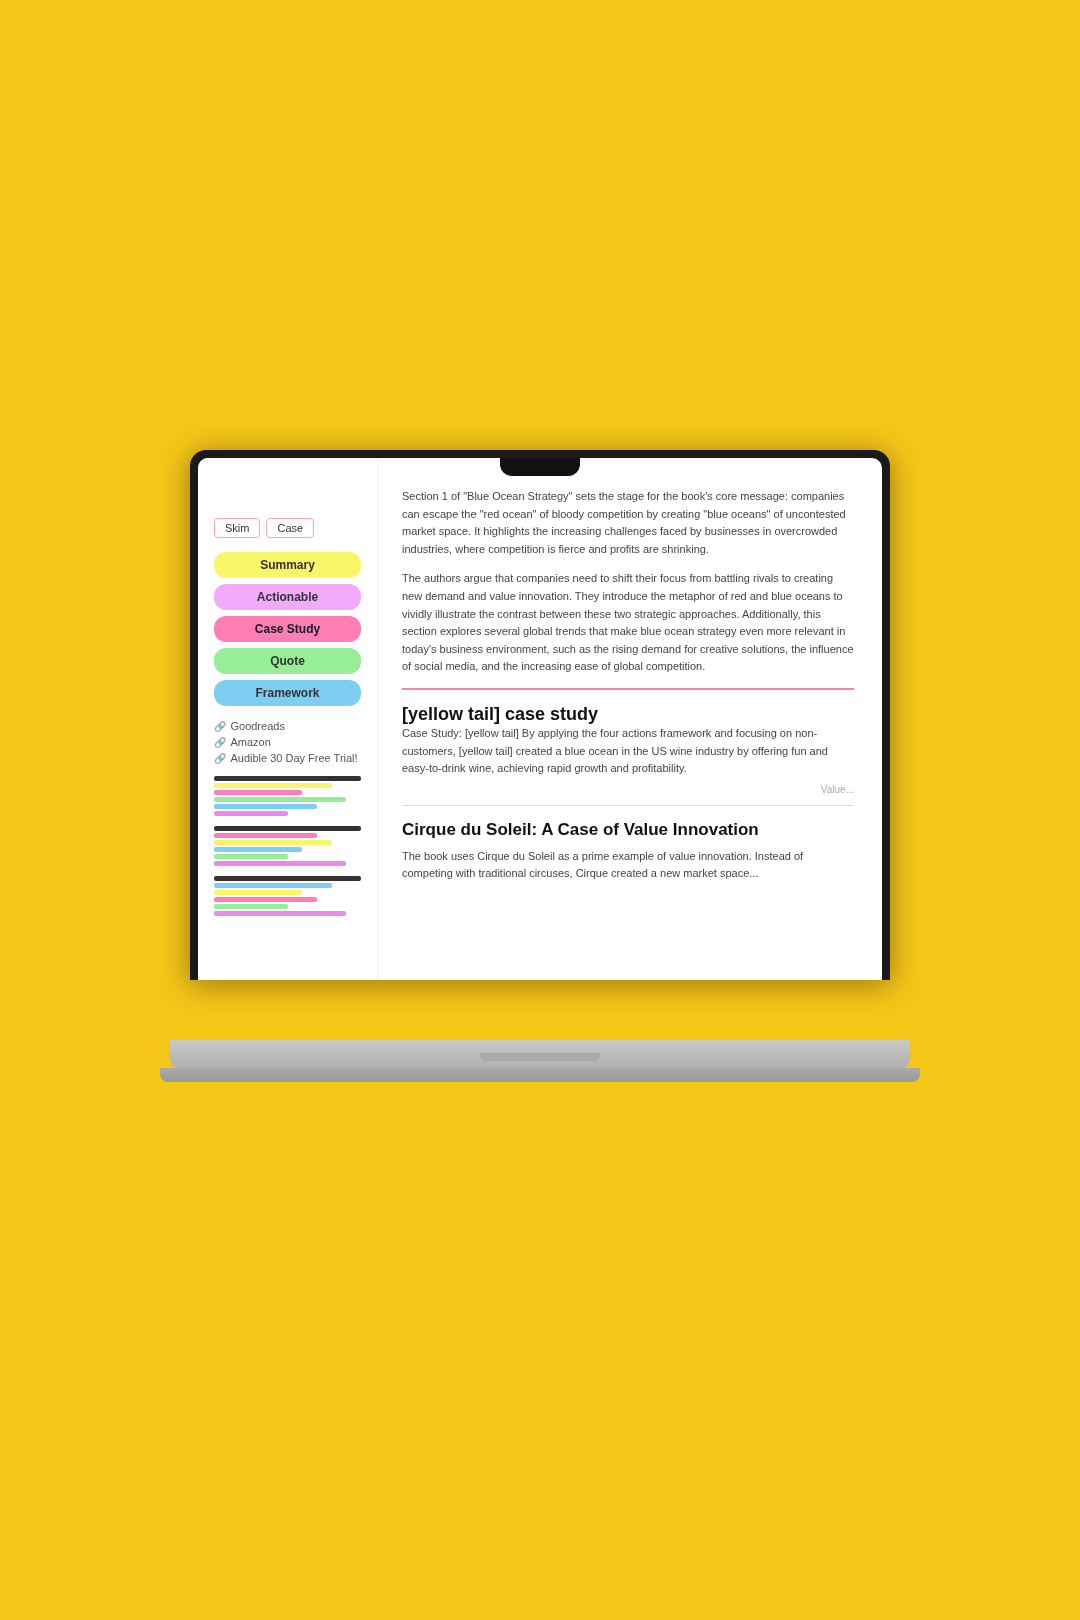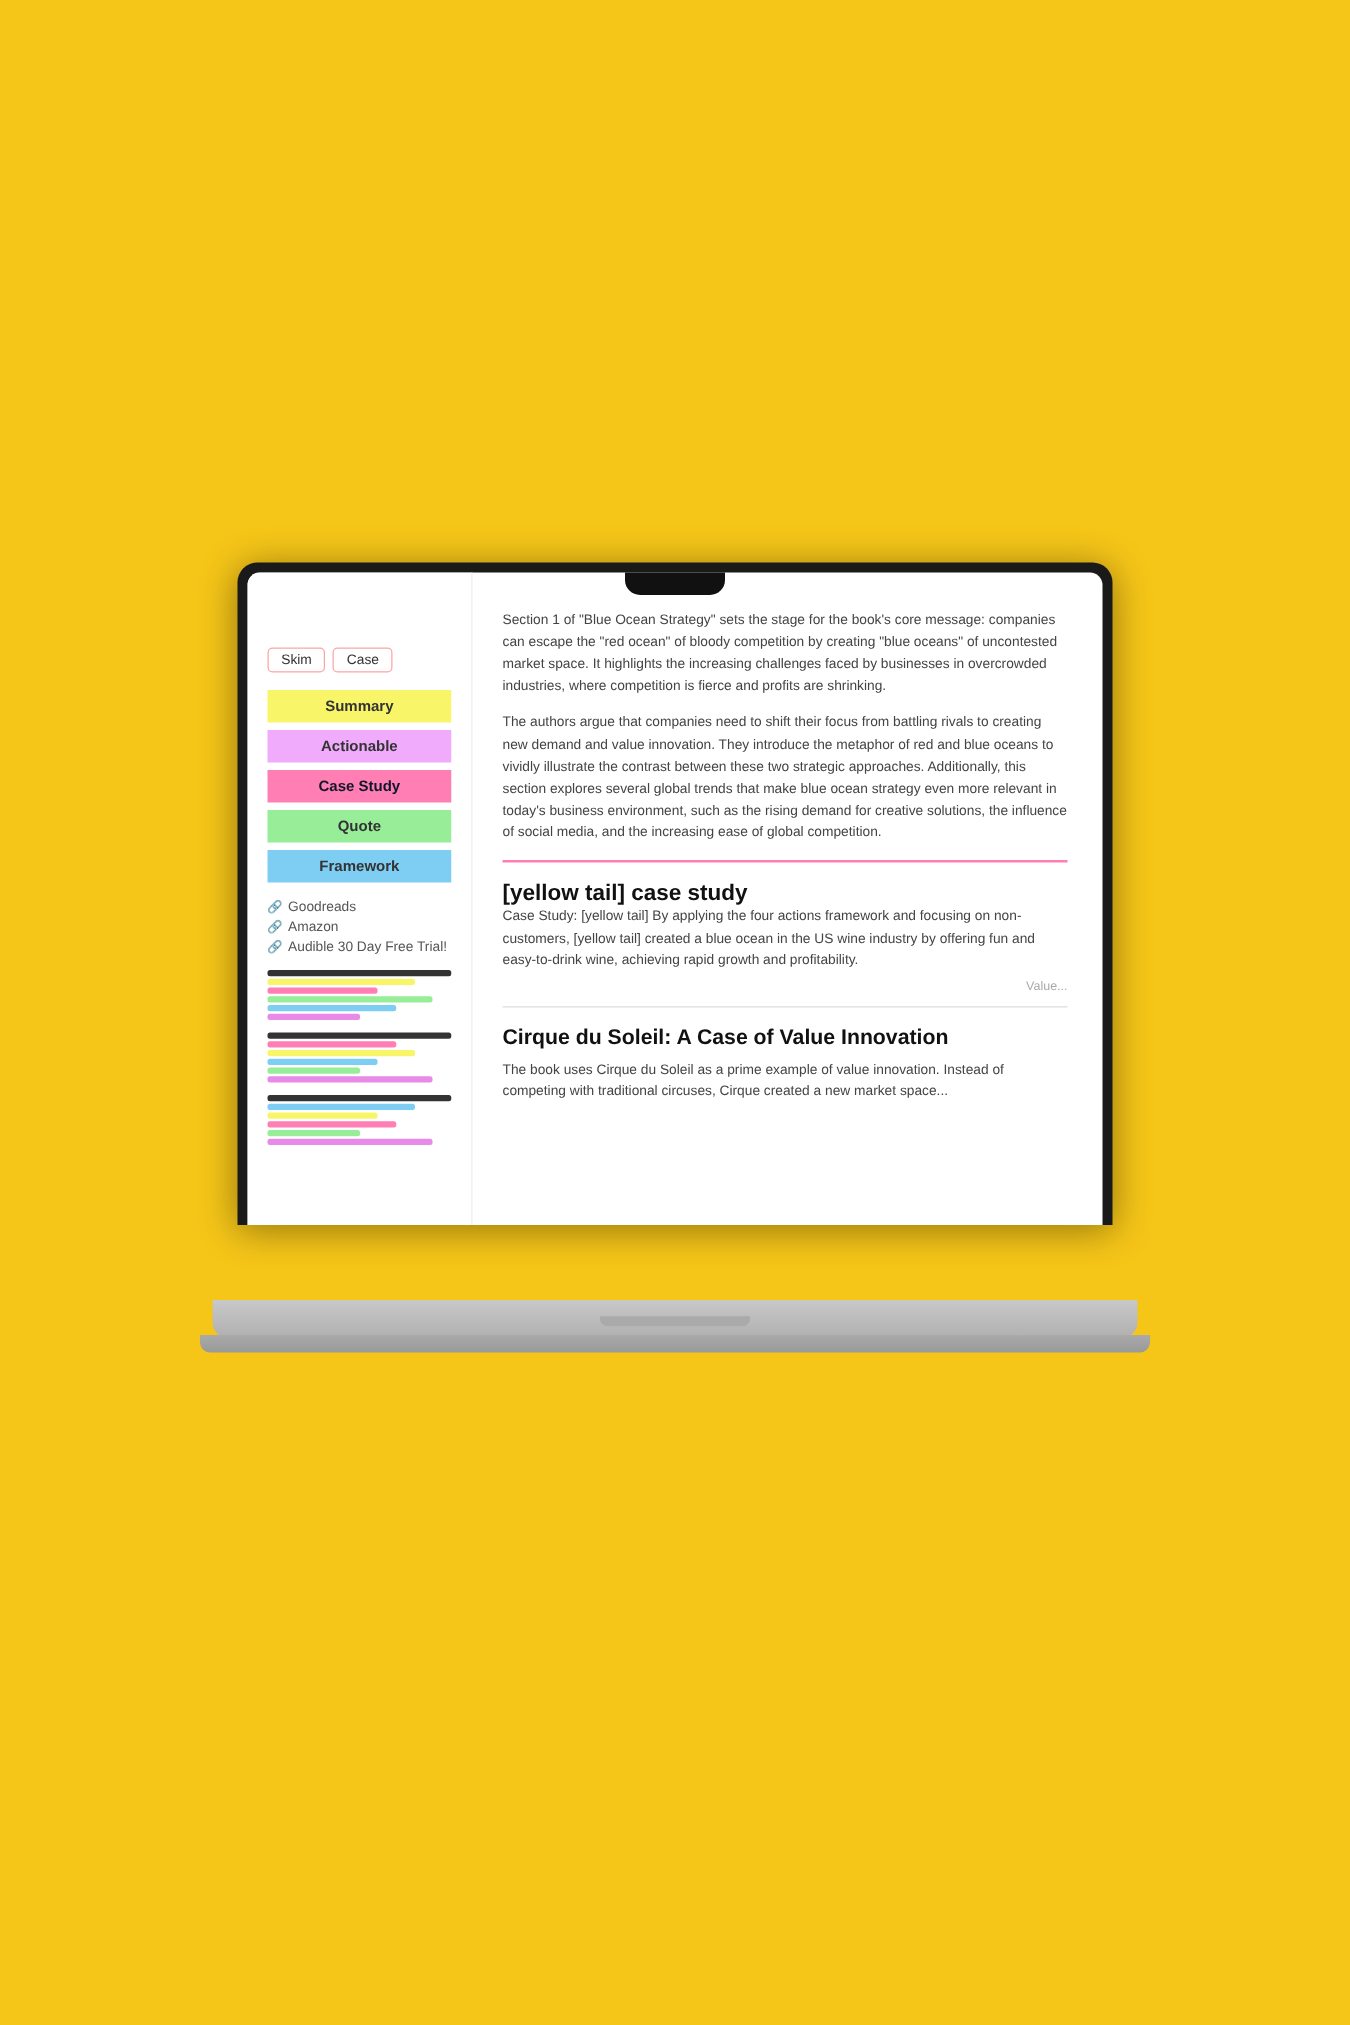--- a/index.html
+++ b/index.html
@@ -84,21 +84,21 @@
       background: #fff;
       border-radius: 4px;
       padding: 3px 10px;
       font-size: 11px;
       cursor: pointer;
       color: #333;
     }
 
     .tag-btn {
       border: none;
-      border-radius: 0;
+      border-radius: 12px;
       padding: 6px 0;
       font-size: 12px;
       font-weight: 700;
       cursor: pointer;
       width: 100%;
       margin-bottom: 6px;
       text-align: center;
     }
 
     .tag-summary { background: #F9F569; color: #333; }

